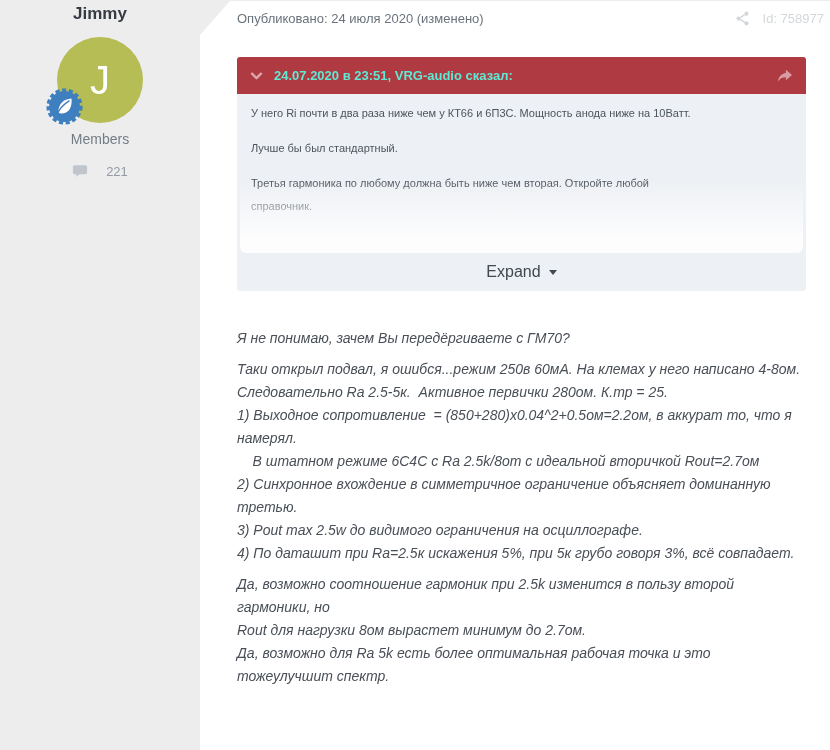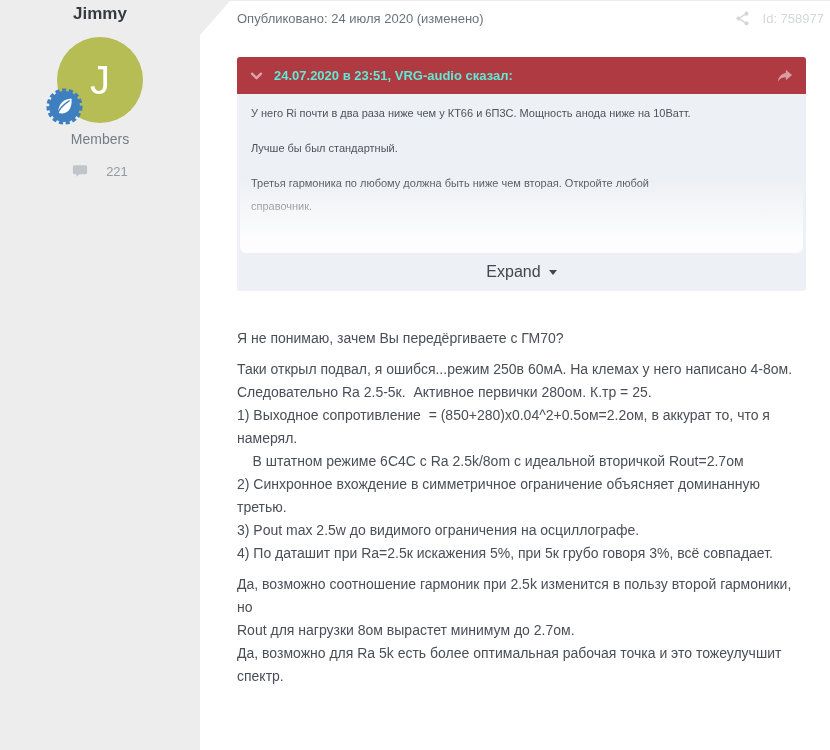--- a/index.html
+++ b/index.html
@@ -60,21 +60,21 @@
     border-radius:0 0 6px 6px; pointer-events:none;
   }
   .expand-row {
     height:38px; display:flex; align-items:center; justify-content:center; gap:8px;
     font-size:16px; color:#42484f; cursor:pointer;
   }
   .caret-down { width:0; height:0; border-left:4px solid transparent; border-right:4px solid transparent; border-top:5px solid #42484f; }
 
   
   .post-body { margin-top:36px; padding-right:20px; }
-  .post-body p { margin:0 0 8px; font-size:14px; line-height:23px; color:#494f57; white-space:pre-wrap; }
+  .post-body p { margin:0 0 8px; font-size:14px; line-height:23px; color:#494f57; white-space:pre-wrap;font-style:italic; }
 
   svg { display:block; }
 </style>
 </head>
 <body>
 
 <div class="page">
 
   <div class="author-pane">
     <div class="username">Jimmy</div>

